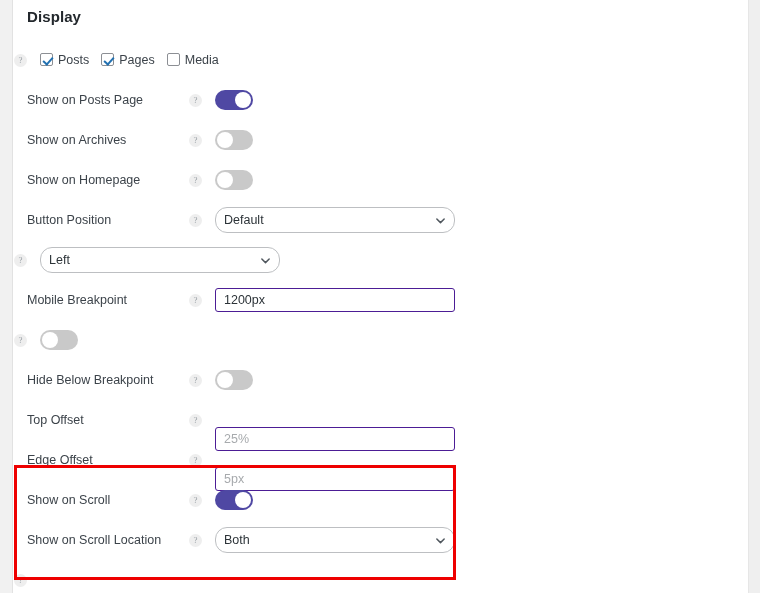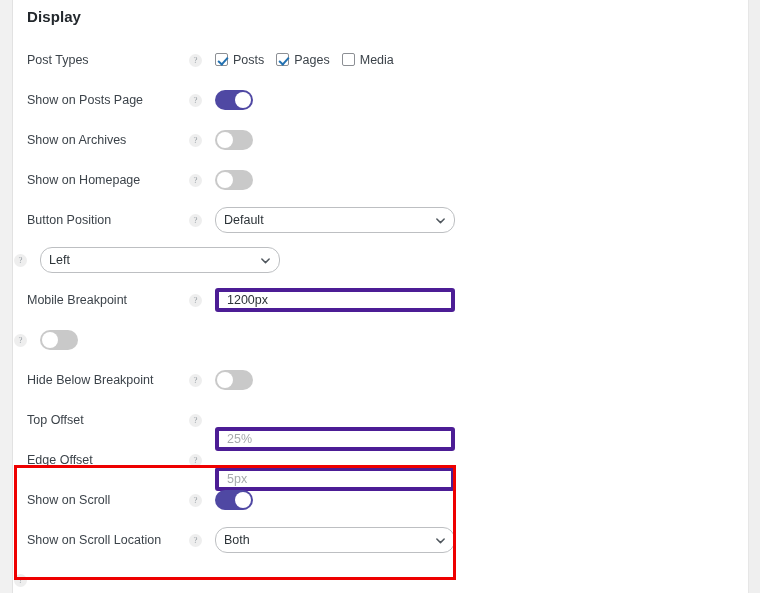--- a/index.html
+++ b/index.html
@@ -154,21 +154,21 @@
     height: 8px;
     border: solid #2271b1;
     border-width: 0 2px 2px 0;
     transform: rotate(42deg);
   }
 
   
   .field {
     width: 240px;
     height: 24px;
-    border: 4px solid #4c1d95;
+    border: 1px solid #4c1d95;
     border-radius: 3px;
     background: #ffffff;
     box-sizing: border-box;
     font-size: 12.5px;
     color: #2c3338;
     padding: 0 8px;
     display: flex;
     align-items: center;
     font-family: "Liberation Sans", sans-serif;
     cursor: text;
@@ -217,21 +217,20 @@
 
   <div class="left-rail"></div>
   <div class="right-rail"></div>
 
   <div class="panel">
 
     <div class="section-title">Display</div>
 
     <div class="rows" id="rows">
         <div class="row">
-          <div class="row-label">Post Types</div>
           <div class="help-icon">?</div>
           <div class="control">
             <div class="checks">
               <label class="check-item">
                 <span class="box checked"></span>
                 <span>Posts</span>
               </label>
               <label class="check-item">
                 <span class="box checked"></span>
                 <span>Pages</span>

